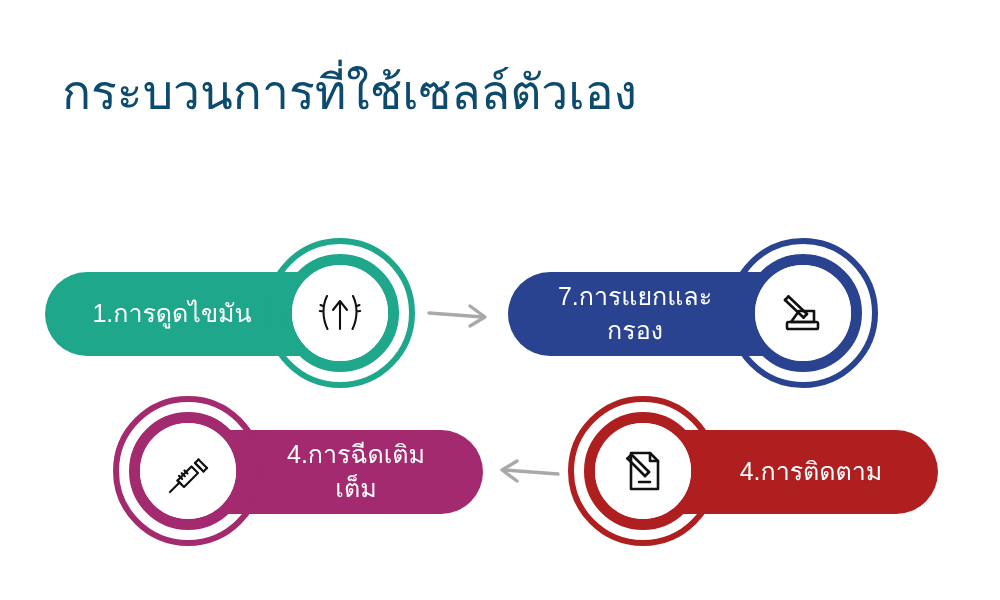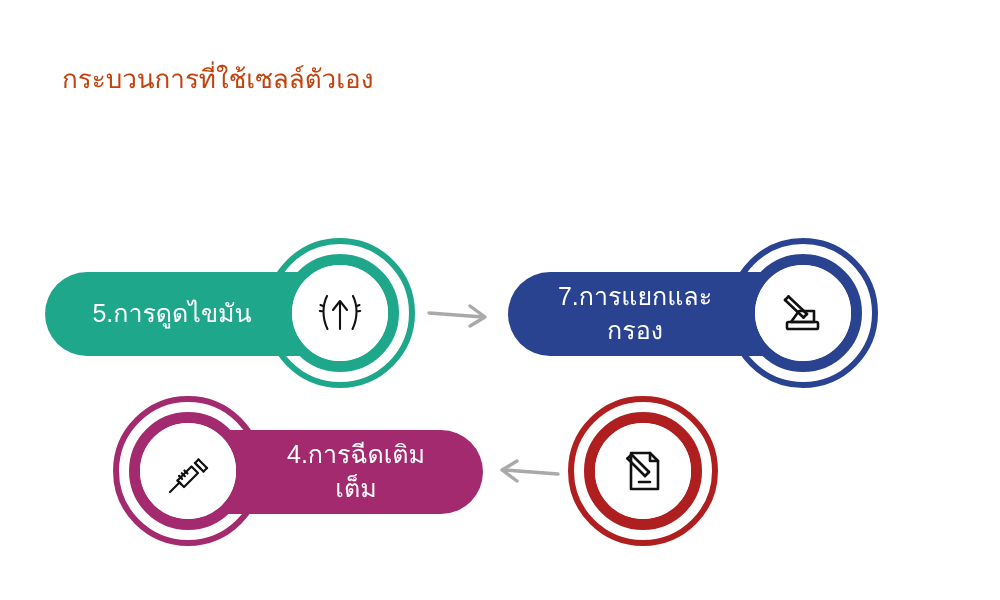--- a/index.html
+++ b/index.html
@@ -30,23 +30,23 @@
   .title {
     font-size: 52px;
     font-weight: 700;
     color: #000000;
     line-height: 1.15;
     letter-spacing: -0.5px;
     margin: 0;
     white-space: nowrap;
   }
   .subtitle {
-    font-size: 26px;
+    font-size: 48px;
     font-weight: 400;
-    color: #c2410c;
+    color: #0c4a6e;
     line-height: 1.2;
     margin: 8px 0 10px 0;
     white-space: nowrap;
   }
 
   
   .step {
     position: absolute;
     width: 370px;
     height: 150px;
@@ -164,21 +164,21 @@
 <body>
 
 <div id="infographic">
 
   <div class="header">
     <p class="subtitle">กระบวนการที่ใช้เซลล์ตัวเอง</p>
   </div>
 
   <div class="step step-1 theme-teal">
     <div class="pill icon-right">
-      <span class="pill-label">5.การดูดไขมัน</span>
+      <span class="pill-label">1.การดูดไขมัน</span>
     </div>
     <div class="badge at-right">
       <div class="ring-outer"></div>
       <div class="ring-inner"></div>
       <div class="icon-disc">
         <span>
           <svg width="56" height="54" viewBox="0 0 56 54">
             <g fill="none" stroke="#111" stroke-width="2.1" stroke-linecap="round" stroke-linejoin="round">
 
               <path d="M15 10 C 10.5 19, 10 32, 15.5 43"></path>
@@ -257,20 +257,23 @@
 
               <path d="M17.5 36.5 L 21 40"></path>
             </g>
           </svg>
         </span>
       </div>
     </div>
   </div>
 
   <div class="step step-4 theme-red">
+    <div class="pill icon-left">
+      <span class="pill-label">4.การติดตาม</span>
+    </div>
     <div class="badge at-left">
       <div class="ring-outer"></div>
       <div class="ring-inner"></div>
       <div class="icon-disc">
         <span>
           <svg width="52" height="54" viewBox="0 0 52 54">
             <g fill="none" stroke="#111" stroke-width="2.6" stroke-linecap="round" stroke-linejoin="round">
 
               <path d="M14 9 L 33 9 L 41 17 L 41 45 L 14 45 Z"></path>
               <path d="M33 9 L 33 17 L 41 17"></path>

